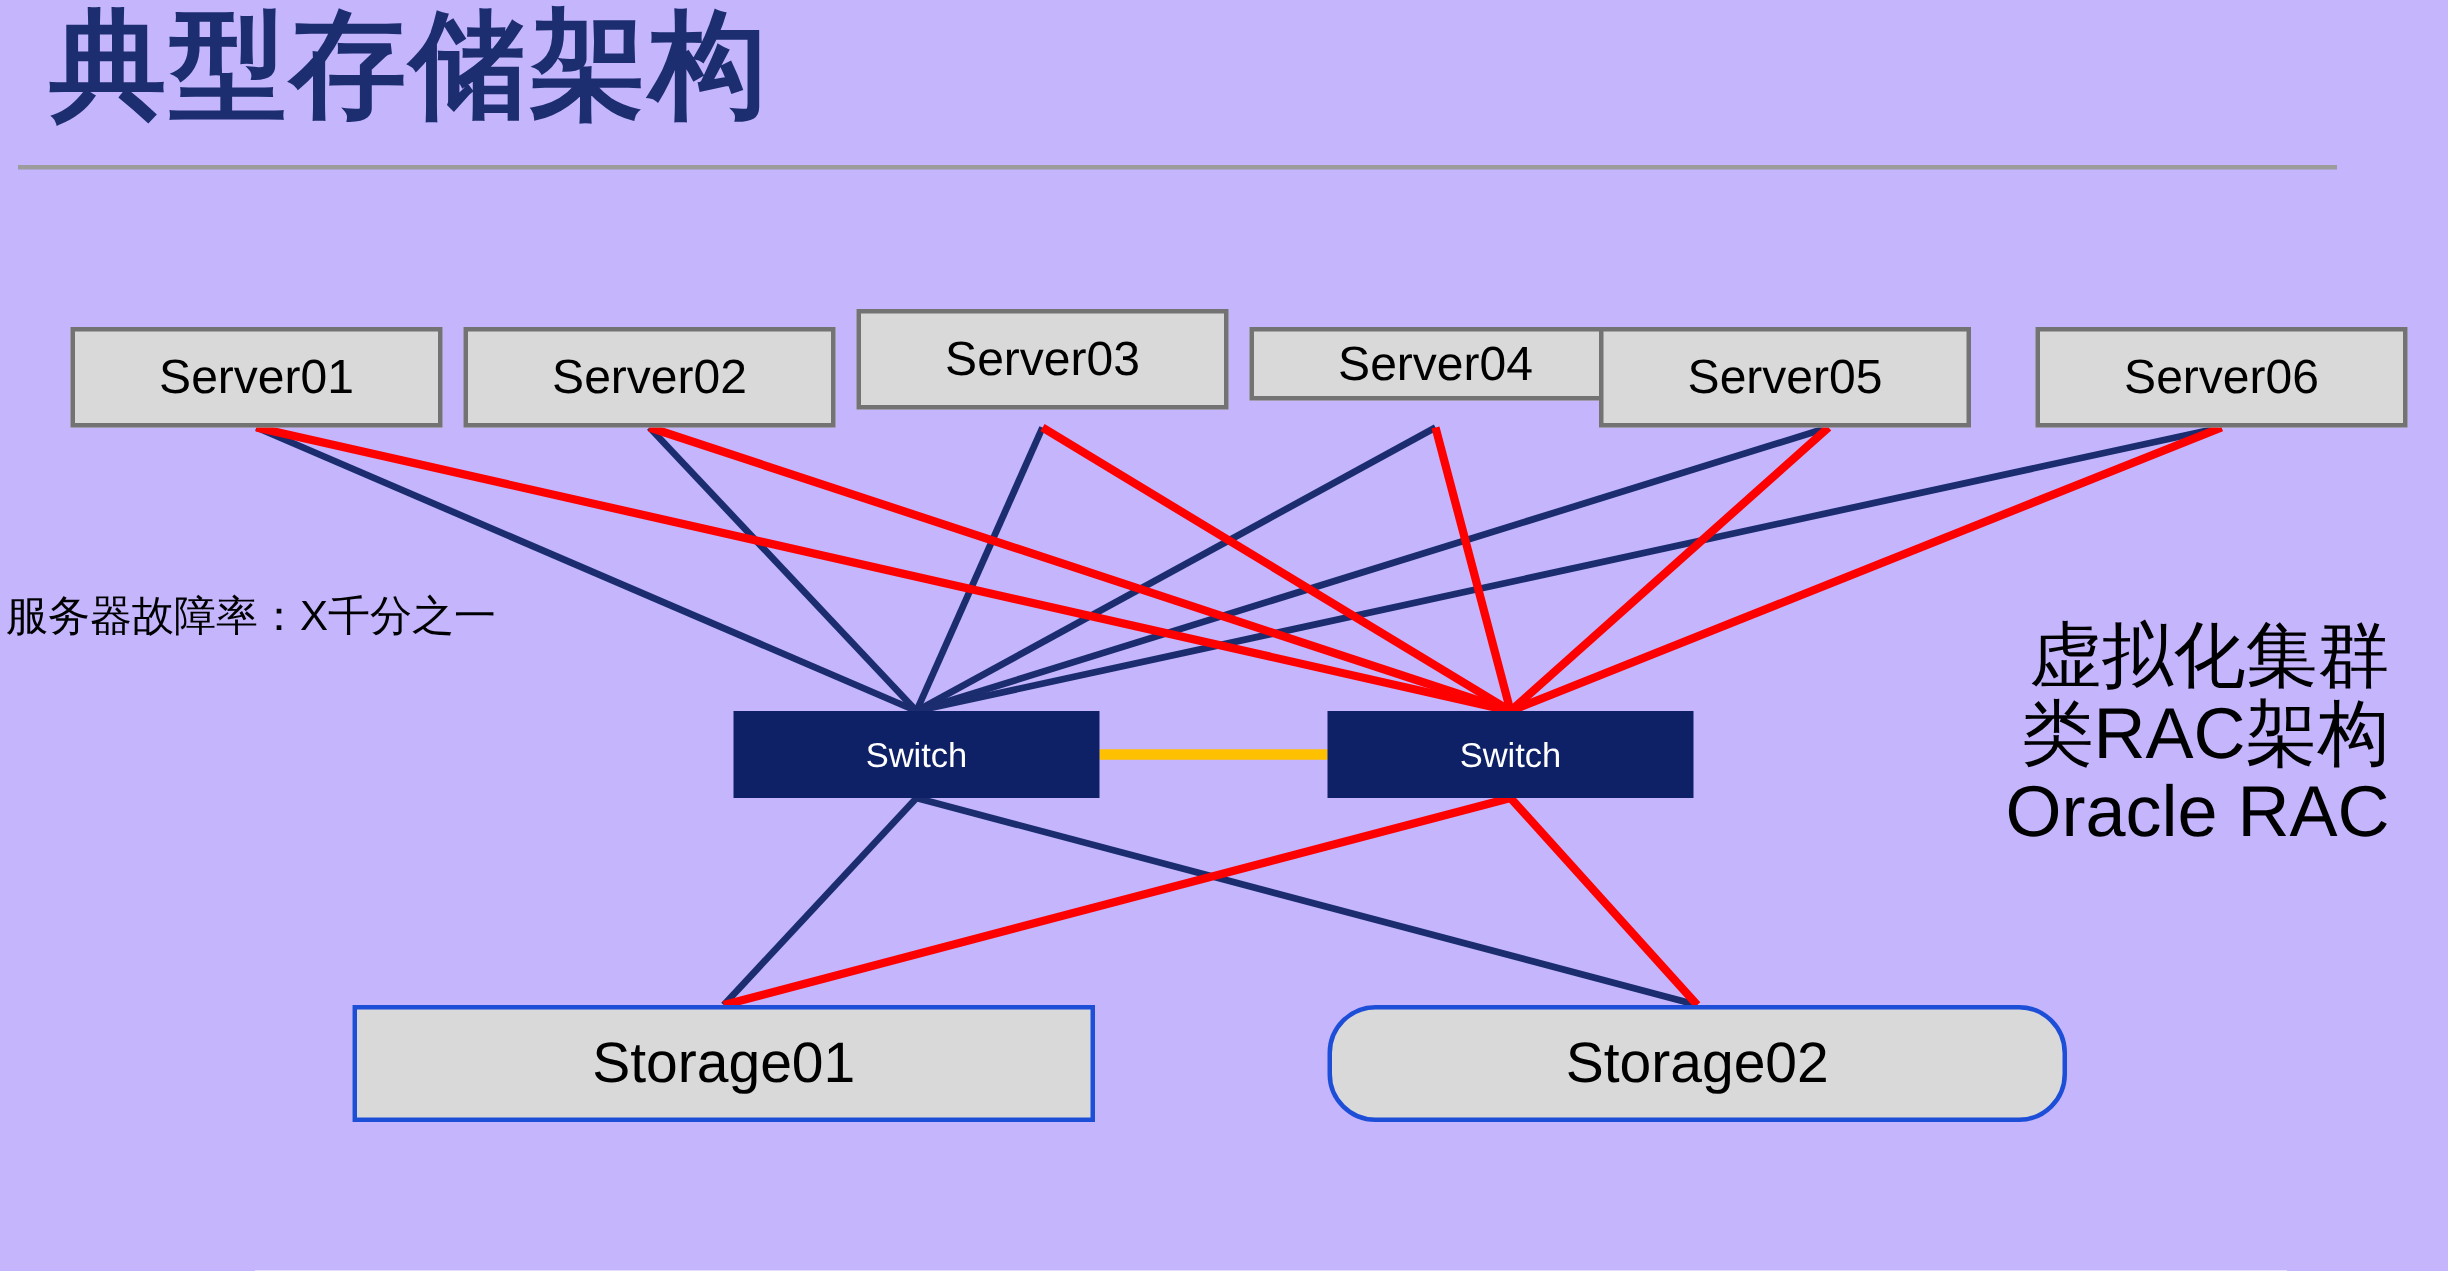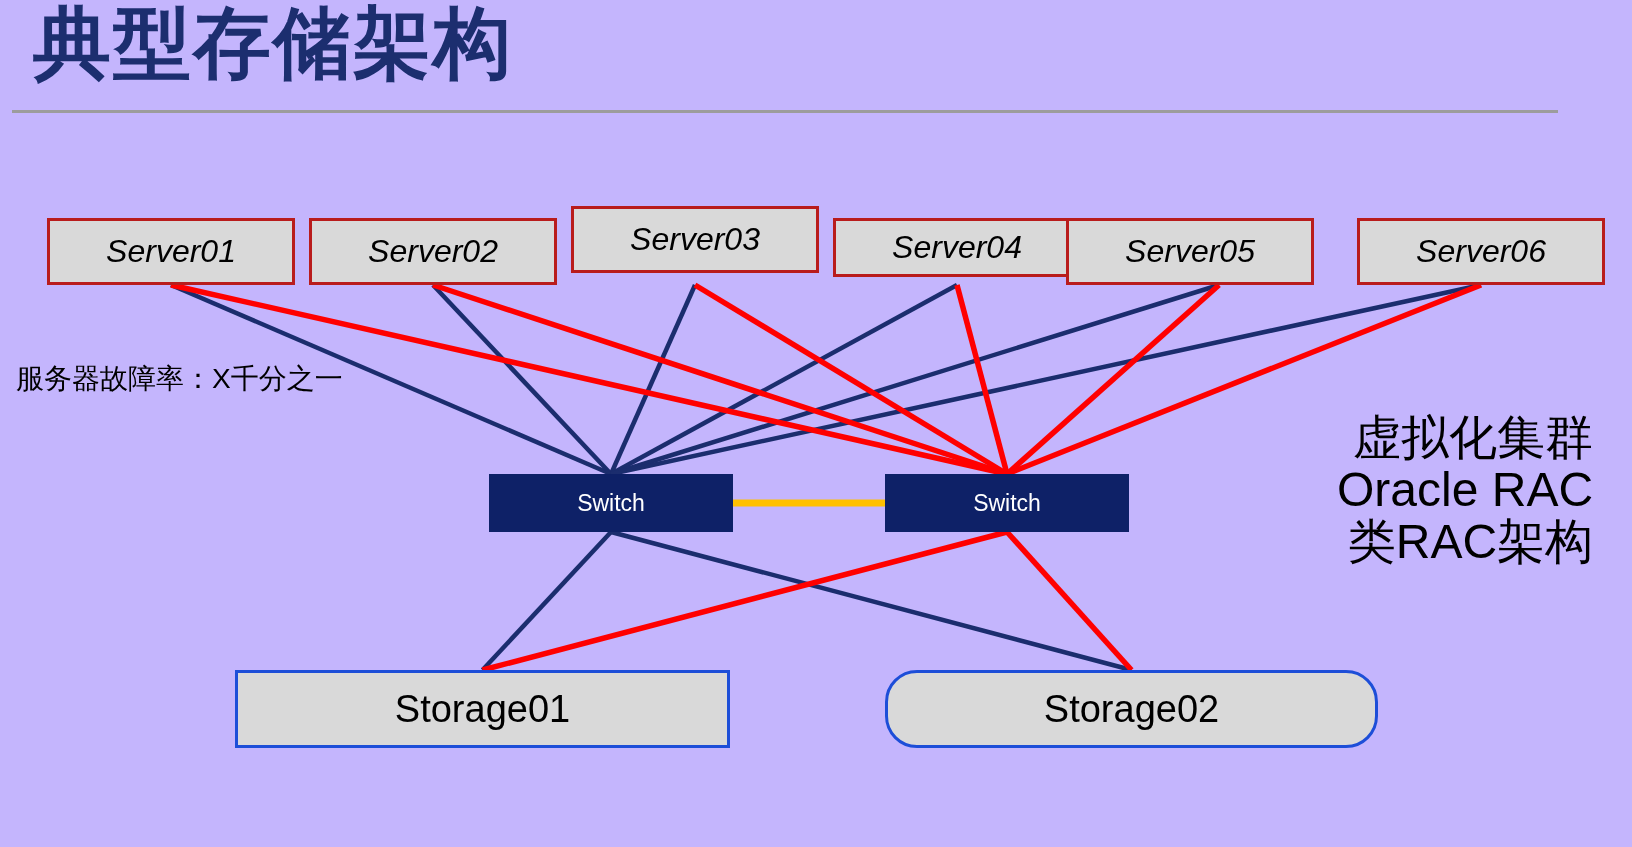--- a/index.html
+++ b/index.html
@@ -40,43 +40,42 @@
   .node {
     position: absolute;
     display: flex;
     align-items: center;
     justify-content: center;
     box-sizing: border-box;
     white-space: nowrap;
   }
   .node.server {
     background: #d9d9d9;
-    border: 3px solid #b91c1c;
+    border: 3px solid #737373;
     font-size: 32px;
     color: #000000;
-    font-style: italic;
   }
   .node.switch {
     background: #0e2167;
     color: #ffffff;
     font-size: 23px;
   }
   .node.storage {
     background: #d9d9d9;
     border: 3px solid #1d4ed8;
     font-size: 38px;
     color: #000000;
   }
   .rate-label {
     position: absolute;
     font-size: 28px;
     color: #000000;
     white-space: nowrap;
   }
-  .rate-label.server-rate { left: 4px; top: 360px; margin-left: 12px; }
+  .rate-label.server-rate { left: 4px; top: 392px; }
   .rate-label.storage-rate { left: 4px; top: 768px; }
   .annotation {
     position: absolute;
     left: 1337px;
     top: 412px;
     font-size: 48px;
     line-height: 52px;
     color: #000000;
     white-space: nowrap;
   }
@@ -105,29 +104,29 @@
       <line x1="1481" y1="285" x2="1007" y2="474" stroke="#ff0000" stroke-width="5.5"></line>
       <line x1="1007" y1="532" x2="482.5" y2="670" stroke="#ff0000" stroke-width="5.5"></line>
       <line x1="1007" y1="532" x2="1131.5" y2="670" stroke="#ff0000" stroke-width="5.5"></line>
       <line x1="733" y1="503" x2="885" y2="503" stroke="#ffc000" stroke-width="7"></line>
     </svg>
 
   <div id="nodes">
       <div class="node server" style="left: 47px; top: 218px; width: 248px; height: 67px;">Server01</div>
       <div class="node server" style="left: 309px; top: 218px; width: 248px; height: 67px;">Server02</div>
       <div class="node server" style="left: 571px; top: 206px; width: 248px; height: 67px;">Server03</div>
-      <div class="node server" style="left: 833px; top: 218px; width: 248px; height: 59px;">Server04</div>
+      <div class="node server" style="left: 833px; top: 218px; width: 248px; height: 49px;">Server04</div>
       <div class="node server" style="left: 1066px; top: 218px; width: 248px; height: 67px;">Server05</div>
       <div class="node server" style="left: 1357px; top: 218px; width: 248px; height: 67px;">Server06</div>
       <div class="node switch" style="left: 489px; top: 474px; width: 244px; height: 58px;">Switch</div>
       <div class="node switch" style="left: 885px; top: 474px; width: 244px; height: 58px;">Switch</div>
       <div class="node storage" style="left: 235px; top: 670px; width: 495px; height: 78px;">Storage01</div>
       <div class="node storage" style="left: 885px; top: 670px; width: 493px; height: 78px; border-radius: 32px;">Storage02</div>
     </div>
 
   <div class="rate-label server-rate">服务器故障率：X千分之一</div>
 
   <div class="annotation">
     <div>虚拟化集群</div>
+    <div>类RAC架构</div>
     <div>Oracle RAC</div>
-    <div>类RAC架构</div>
   </div>
 </div>
 
 </body></html>

